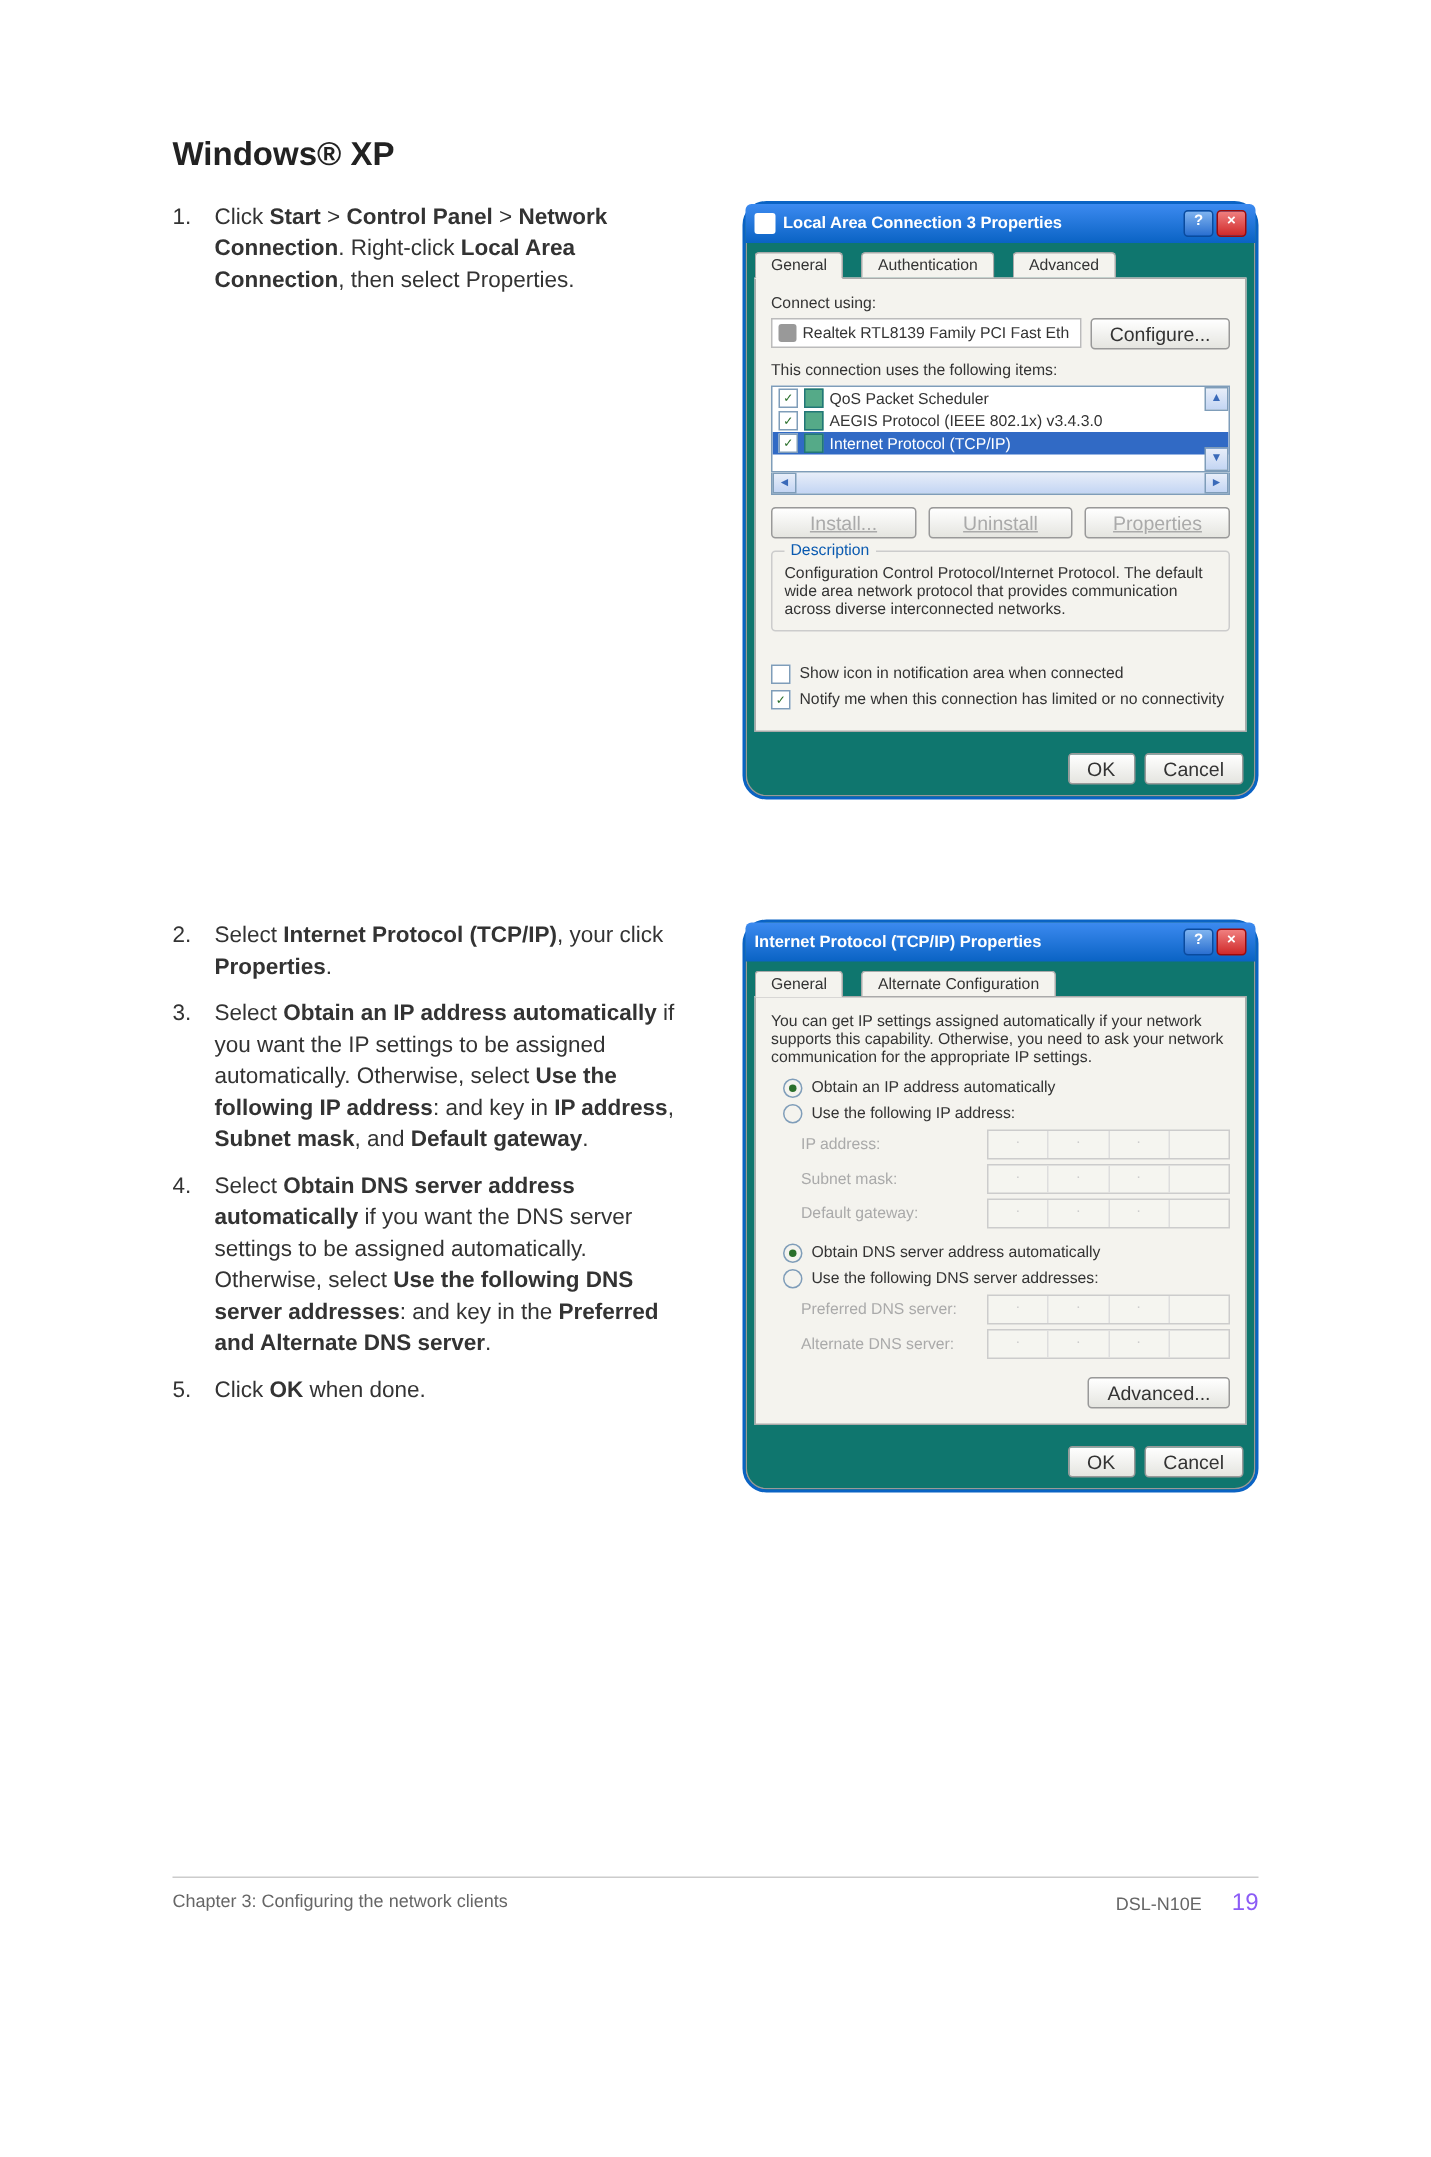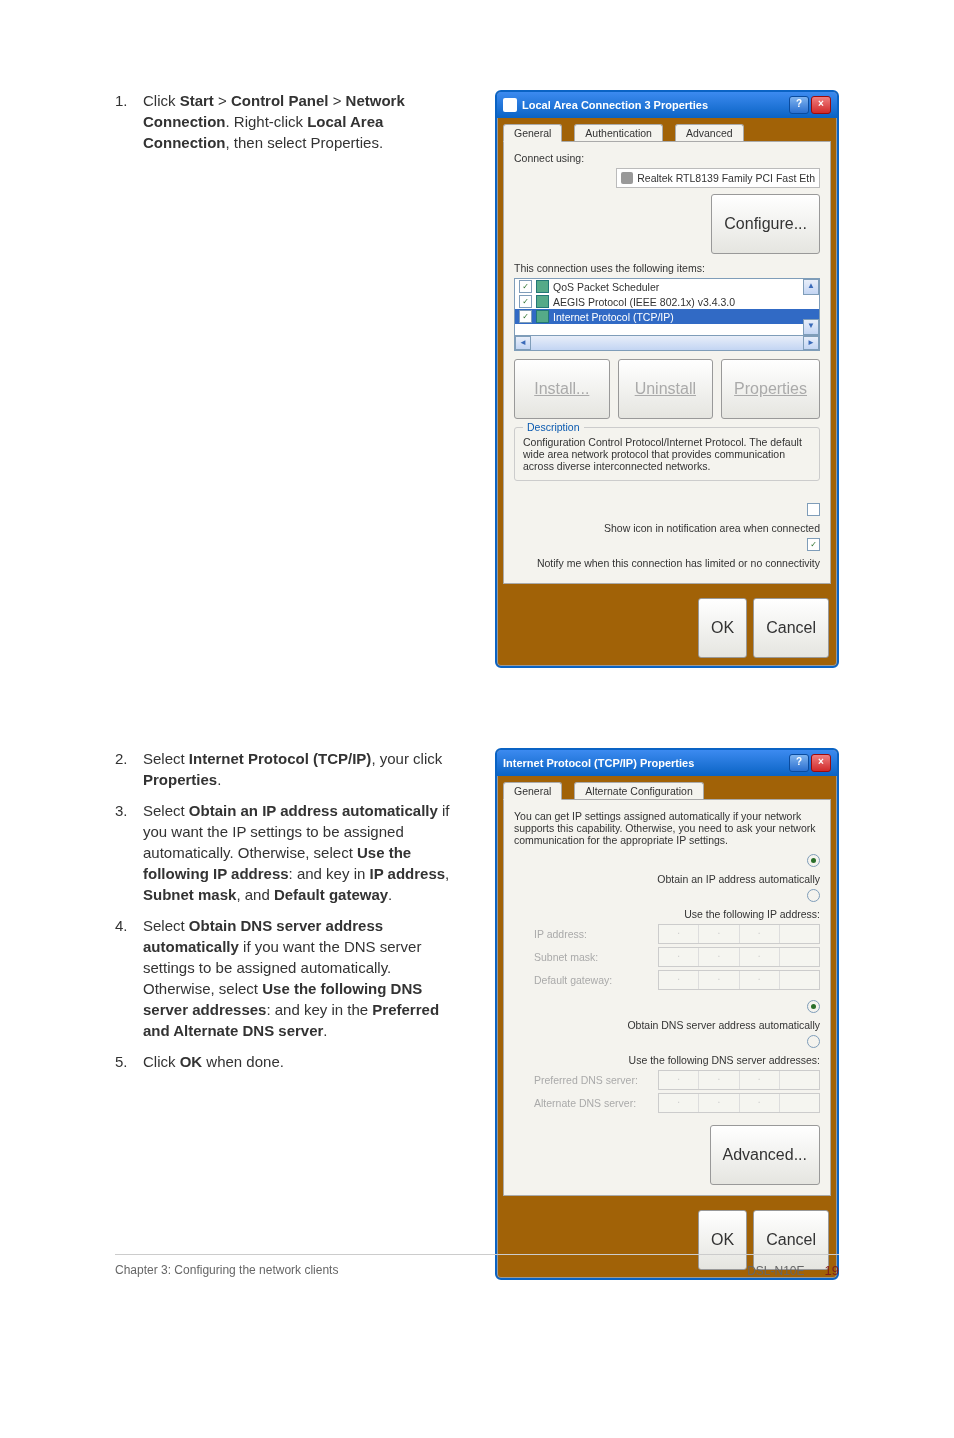--- a/index.html
+++ b/index.html
@@ -44,22 +44,22 @@
   ol.steps li .num {
     width: 28px;
     flex: 0 0 28px;
   }
   ol.steps li .txt { flex: 1; }
   .bold { font-weight: bold; }
 
   
   .dialog {
     border: 2px solid #0a63c4;
-    border-radius: 6px;
-    background: #a16207;
+    border-radius: 16px;
+    background: #0f766e;
     font-size: 10.5px;
     color: #333;
     box-shadow: 0 0 0 1px #999 inset;
   }
   .titlebar {
     background: linear-gradient(to bottom, #3c8af0, #0a63c4);
     color: #fff;
     font-weight: bold;
     padding: 4px 6px;
     display: flex;
@@ -106,32 +106,32 @@
     margin-bottom: -1px;
     z-index: 2;
   }
   .tab-body {
     border: 1px solid #aaa;
     margin: 0 6px 6px 6px;
     padding: 10px;
     background: #f4f3ee;
   }
   .label { font-size: 10.5px; }
-  .field-row { display:flex; align-items:flex-end; gap:6px; margin:4px 0;flex-direction:column; }
+  .field-row { display:flex; align-items:flex-start; gap:6px; margin:4px 0; }
   .inset-box {
     border:1px solid #bbb;
     background:#fff;
     font-size:10.5px;
   }
   .btn {
     border:1px solid #999;
     background: linear-gradient(to bottom,#fff,#e5e5e0);
-    padding: 20px 12px;
+    padding: 2px 12px;
     border-radius: 3px;
-    font-size: 16px;
+    font-size: 13px;
     color:#333;
   }
   .btn.disabled { color:#aaa; }
   .groupbox {
     border:1px solid #ccc;
     border-radius:3px;
     padding:8px;
     margin-top:8px;
     position:relative;
   }
@@ -206,20 +206,21 @@
   }
   .spacer-block { height: 80px; }
   .net-icon { width:12px; height:12px; display:inline-block; background:#999; border-radius:2px; }
   .small-icon { width:11px; height:11px; display:inline-block; background:#5a8; border:1px solid #277; }
 </style>
 </head>
 <body>
 
 <div class="page">
 
+  <h2><span>Windows® XP</span></h2>
 
   <div class="two-col">
     <div class="left-col">
       <ol class="steps">
         <li>
           <span class="num">1.</span>
           <span class="txt">
             <span>Click </span><span class="bold">Start</span><span> &gt; </span><span class="bold">Control Panel</span><span> &gt; </span><span class="bold">Network Connection</span><span>. Right-click </span><span class="bold">Local Area Connection</span><span>, then select Properties.</span>
           </span>
         </li>
@@ -423,17 +424,17 @@
         </div>
       </div>
     </div>
   </div>
 
   <div class="page-footer">
     <span>Chapter 3: Configuring the network clients</span>
     <span>
       <span>DSL-N10E</span>
       &nbsp;&nbsp;&nbsp;&nbsp;
-      <span style="font-size:13px; color:#7f1d1d;">19</span>
+      <span style="font-size:16px; color:#8b5cf6;">19</span>
     </span>
   </div>
 
 </div>
 
 </body></html>

